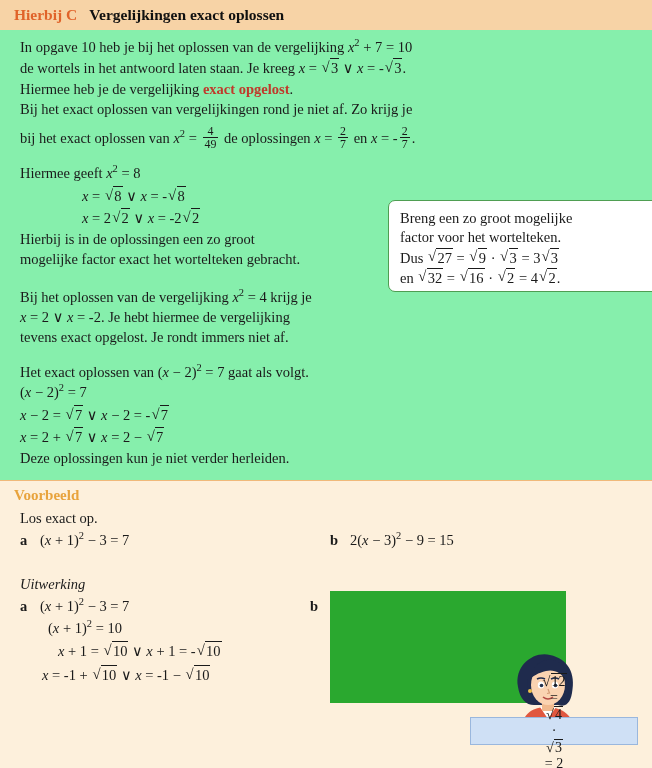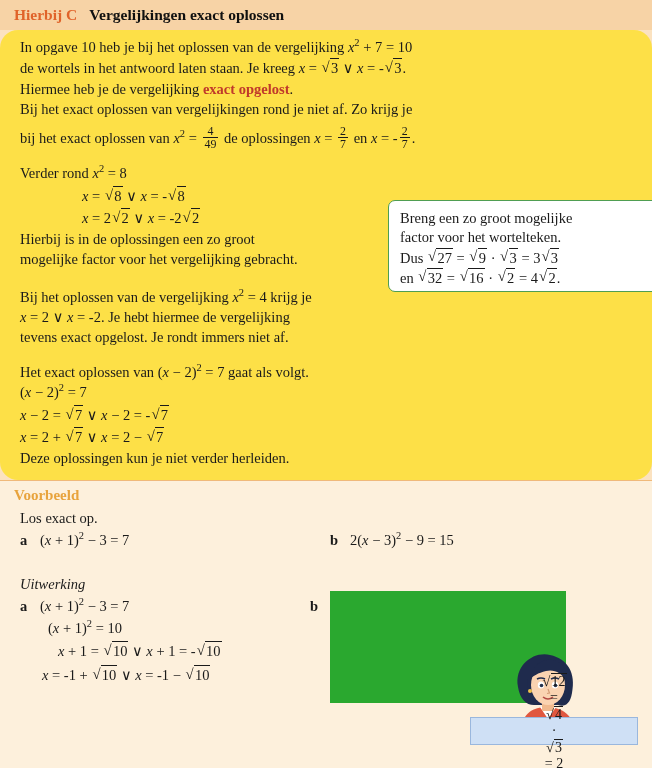--- a/index.html
+++ b/index.html
@@ -48,22 +48,21 @@
     font-size: 15.5px;
   }
 
   
   .theory-body {
     position: absolute;
     left: 0;
     top: 30px;
     width: 652px;
     height: 450px;
-    background: #fde047;
-    border-radius: 18px;
+    background: #86efac;
   }
   .tx {
     position: absolute;
     white-space: nowrap;
     line-height: 1.25;
   }
   .red {
     color: #c0392b;
     font-weight: bold;
     text-align: right;
@@ -196,33 +195,33 @@
       <span>Hiermee heb je de vergelijking </span><span class="red">exact opgelost</span><span>.</span>
     </div>
 
     <div class="tx" style="left:20px; top:70px;">Bij het exact oplossen van vergelijkingen rond je niet af. Zo krijg je</div>
 
     <div class="tx" style="left:20px; top:95px;">
       <span>bij het exact oplossen van </span><span class="it">x</span><sup class="e">2</sup><span> = </span><span class="frac"><span class="num">4</span><span class="den">49</span></span><span> de oplossingen </span><span class="it">x</span><span> = </span><span class="frac"><span class="num">2</span><span class="den">7</span></span><span> en </span><span class="it">x</span><span> = -</span><span class="frac"><span class="num">2</span><span class="den">7</span></span><span>.</span>
     </div>
 
     <div class="tx" style="left:20px; top:134px;">
-      <span>Verder rond </span><span class="it">x</span><sup class="e">2</sup><span> = 8</span>
+      <span>Hiermee geeft </span><span class="it">x</span><sup class="e">2</sup><span> = 8</span>
     </div>
 
     <div class="tx" style="left:82px; top:156px;">
       <span class="it">x</span><span> = </span><span class="sqrt"><span>8</span></span><span> ∨ </span><span class="it">x</span><span> = -</span><span class="sqrt"><span>8</span></span>
     </div>
 
     <div class="tx" style="left:82px; top:178px;">
       <span class="it">x</span><span> = 2</span><span class="sqrt"><span>2</span></span><span> ∨ </span><span class="it">x</span><span> = -2</span><span class="sqrt"><span>2</span></span>
     </div>
 
     <div class="tx" style="left:20px; top:200px;">Hierbij is in de oplossingen een zo groot</div>
-    <div class="tx" style="left:20px; top:220px;">mogelijke factor voor het vergelijking gebracht.</div>
+    <div class="tx" style="left:20px; top:220px;">mogelijke factor exact het wortelteken gebracht.</div>
 
     <div class="tx" style="left:20px; top:258px;">
       <span>Bij het oplossen van de vergelijking </span><span class="it">x</span><sup class="e">2</sup><span> = 4 krijg je</span>
     </div>
     <div class="tx" style="left:20px; top:278px;">
       <span class="it">x</span><span> = 2 ∨ </span><span class="it">x</span><span> = -2. Je hebt hiermee de vergelijking</span>
     </div>
     <div class="tx" style="left:20px; top:298px;">tevens exact opgelost. Je rondt immers niet af.</div>
 
     <div class="tx" style="left:20px; top:333px;">

